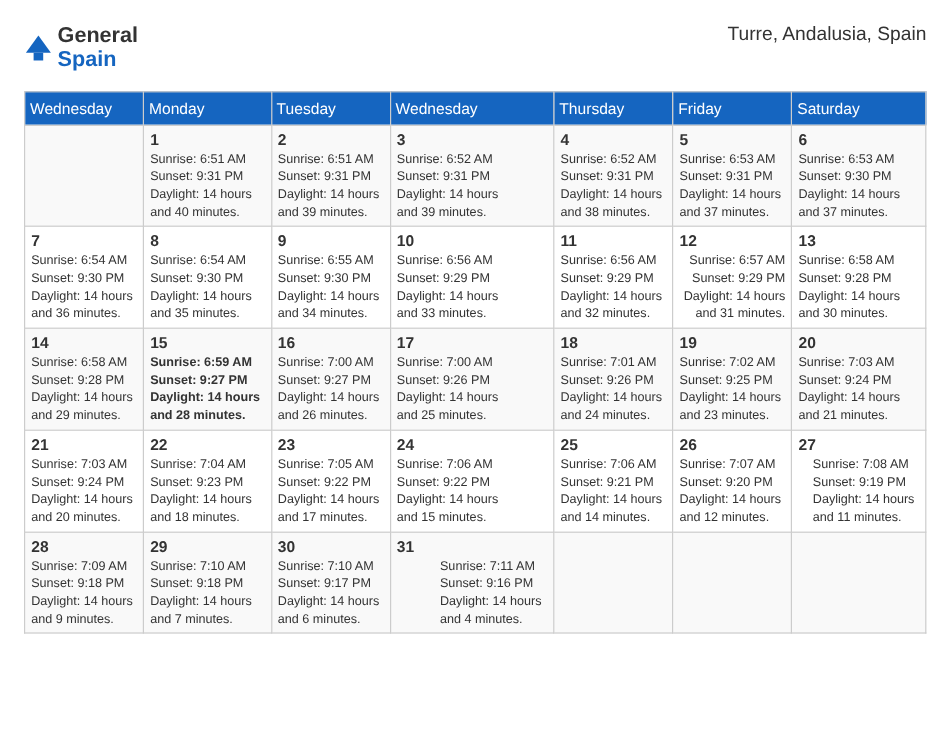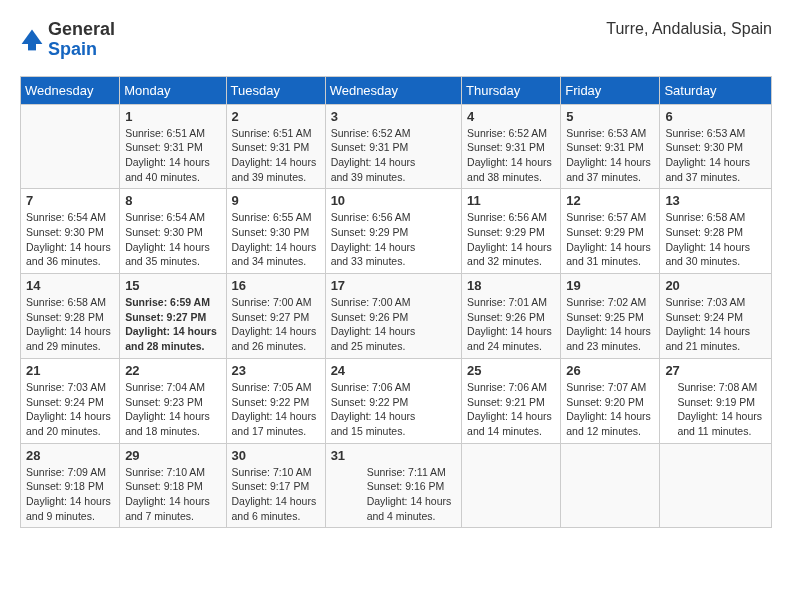--- a/index.html
+++ b/index.html
@@ -201,21 +201,21 @@
         </td>
         <td>
           <span class="day-num">11</span>
           <div class="cell-content" style="white-space: pre-line;">Sunrise: 6:56 AM
 Sunset: 9:29 PM
 Daylight: 14 hours
 and 32 minutes.</div>
         </td>
         <td>
           <span class="day-num">12</span>
-          <div class="cell-content" style="white-space: pre-line;">Sunrise: 6:57 AM
+          <div class="cell-content" style="white-space: pre-line; text-align: right;">Sunrise: 6:57 AM
 Sunset: 9:29 PM
 Daylight: 14 hours
 and 31 minutes.</div>
         </td>
         <td>
           <span class="day-num">13</span>
           <div class="cell-content" style="white-space: pre-line;">Sunrise: 6:58 AM
 Sunset: 9:28 PM
 Daylight: 14 hours
 and 30 minutes.</div>

